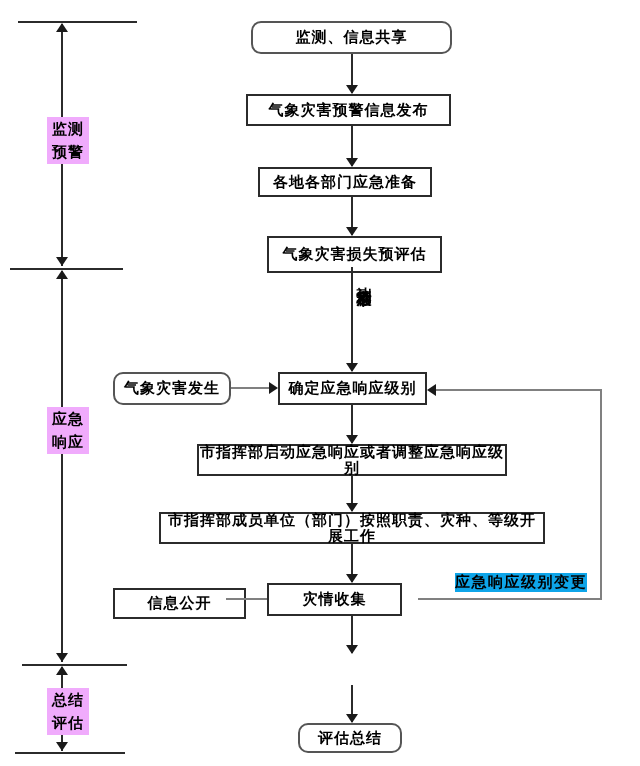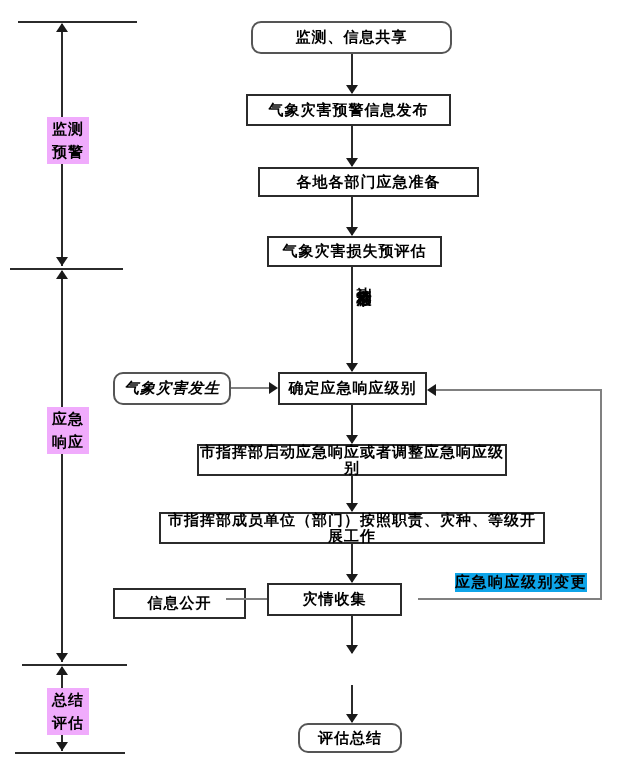--- a/index.html
+++ b/index.html
@@ -60,23 +60,23 @@
   <div class="vline" style="left:61px;top:667px;height:84px;"></div>
   <div class="tri tri-up" style="left:56px;top:666px;"></div>
   <div class="tri tri-down" style="left:56px;top:742px;"></div>
   <div class="phase-label" style="top:688px;">总结
 评估</div>
 
   <div class="hline" style="left:15px;top:752px;width:110px;"></div>
 
   <div class="node rounded" style="left:251px;top:21px;width:201px;height:33px;">监测、信息共享</div>
   <div class="node" style="left:246px;top:94px;width:205px;height:32px;">气象灾害预警信息发布</div>
-  <div class="node" style="left:258px;top:167px;width:221px;height:30px;">各地各部门应急准备</div>
-  <div class="node" style="left:267px;top:236px;width:175px;height:31px;">气象灾害损失预评估</div>
-  <div class="node rounded" style="left:113px;top:372px;width:118px;height:33px;font-style:italic;">气象灾害发生</div>
+  <div class="node" style="left:258px;top:167px;width:174px;height:30px;">各地各部门应急准备</div>
+  <div class="node" style="left:267px;top:236px;width:175px;height:37px;">气象灾害损失预评估</div>
+  <div class="node rounded" style="left:113px;top:372px;width:118px;height:33px;">气象灾害发生</div>
   <div class="node" style="left:278px;top:372px;width:149px;height:33px;">确定应急响应级别</div>
   <div class="node" style="left:197px;top:444px;width:310px;height:32px;">市指挥部启动应急响应或者调整应急响应级别</div>
   <div class="node" style="left:159px;top:512px;width:386px;height:32px;">市指挥部成员单位（部门）按照职责、灾种、等级开展工作</div>
   <div class="node" style="left:113px;top:588px;width:133px;height:31px;">信息公开</div>
   <div class="node" style="left:267px;top:583px;width:135px;height:33px;">灾情收集</div>
   <div class="node rounded" style="left:298px;top:723px;width:104px;height:30px;">评估总结</div>
 
   <div class="vline" style="left:351px;top:54px;height:39px;"></div>
   <div class="tri tri-down" style="left:346px;top:85px;"></div>
 

